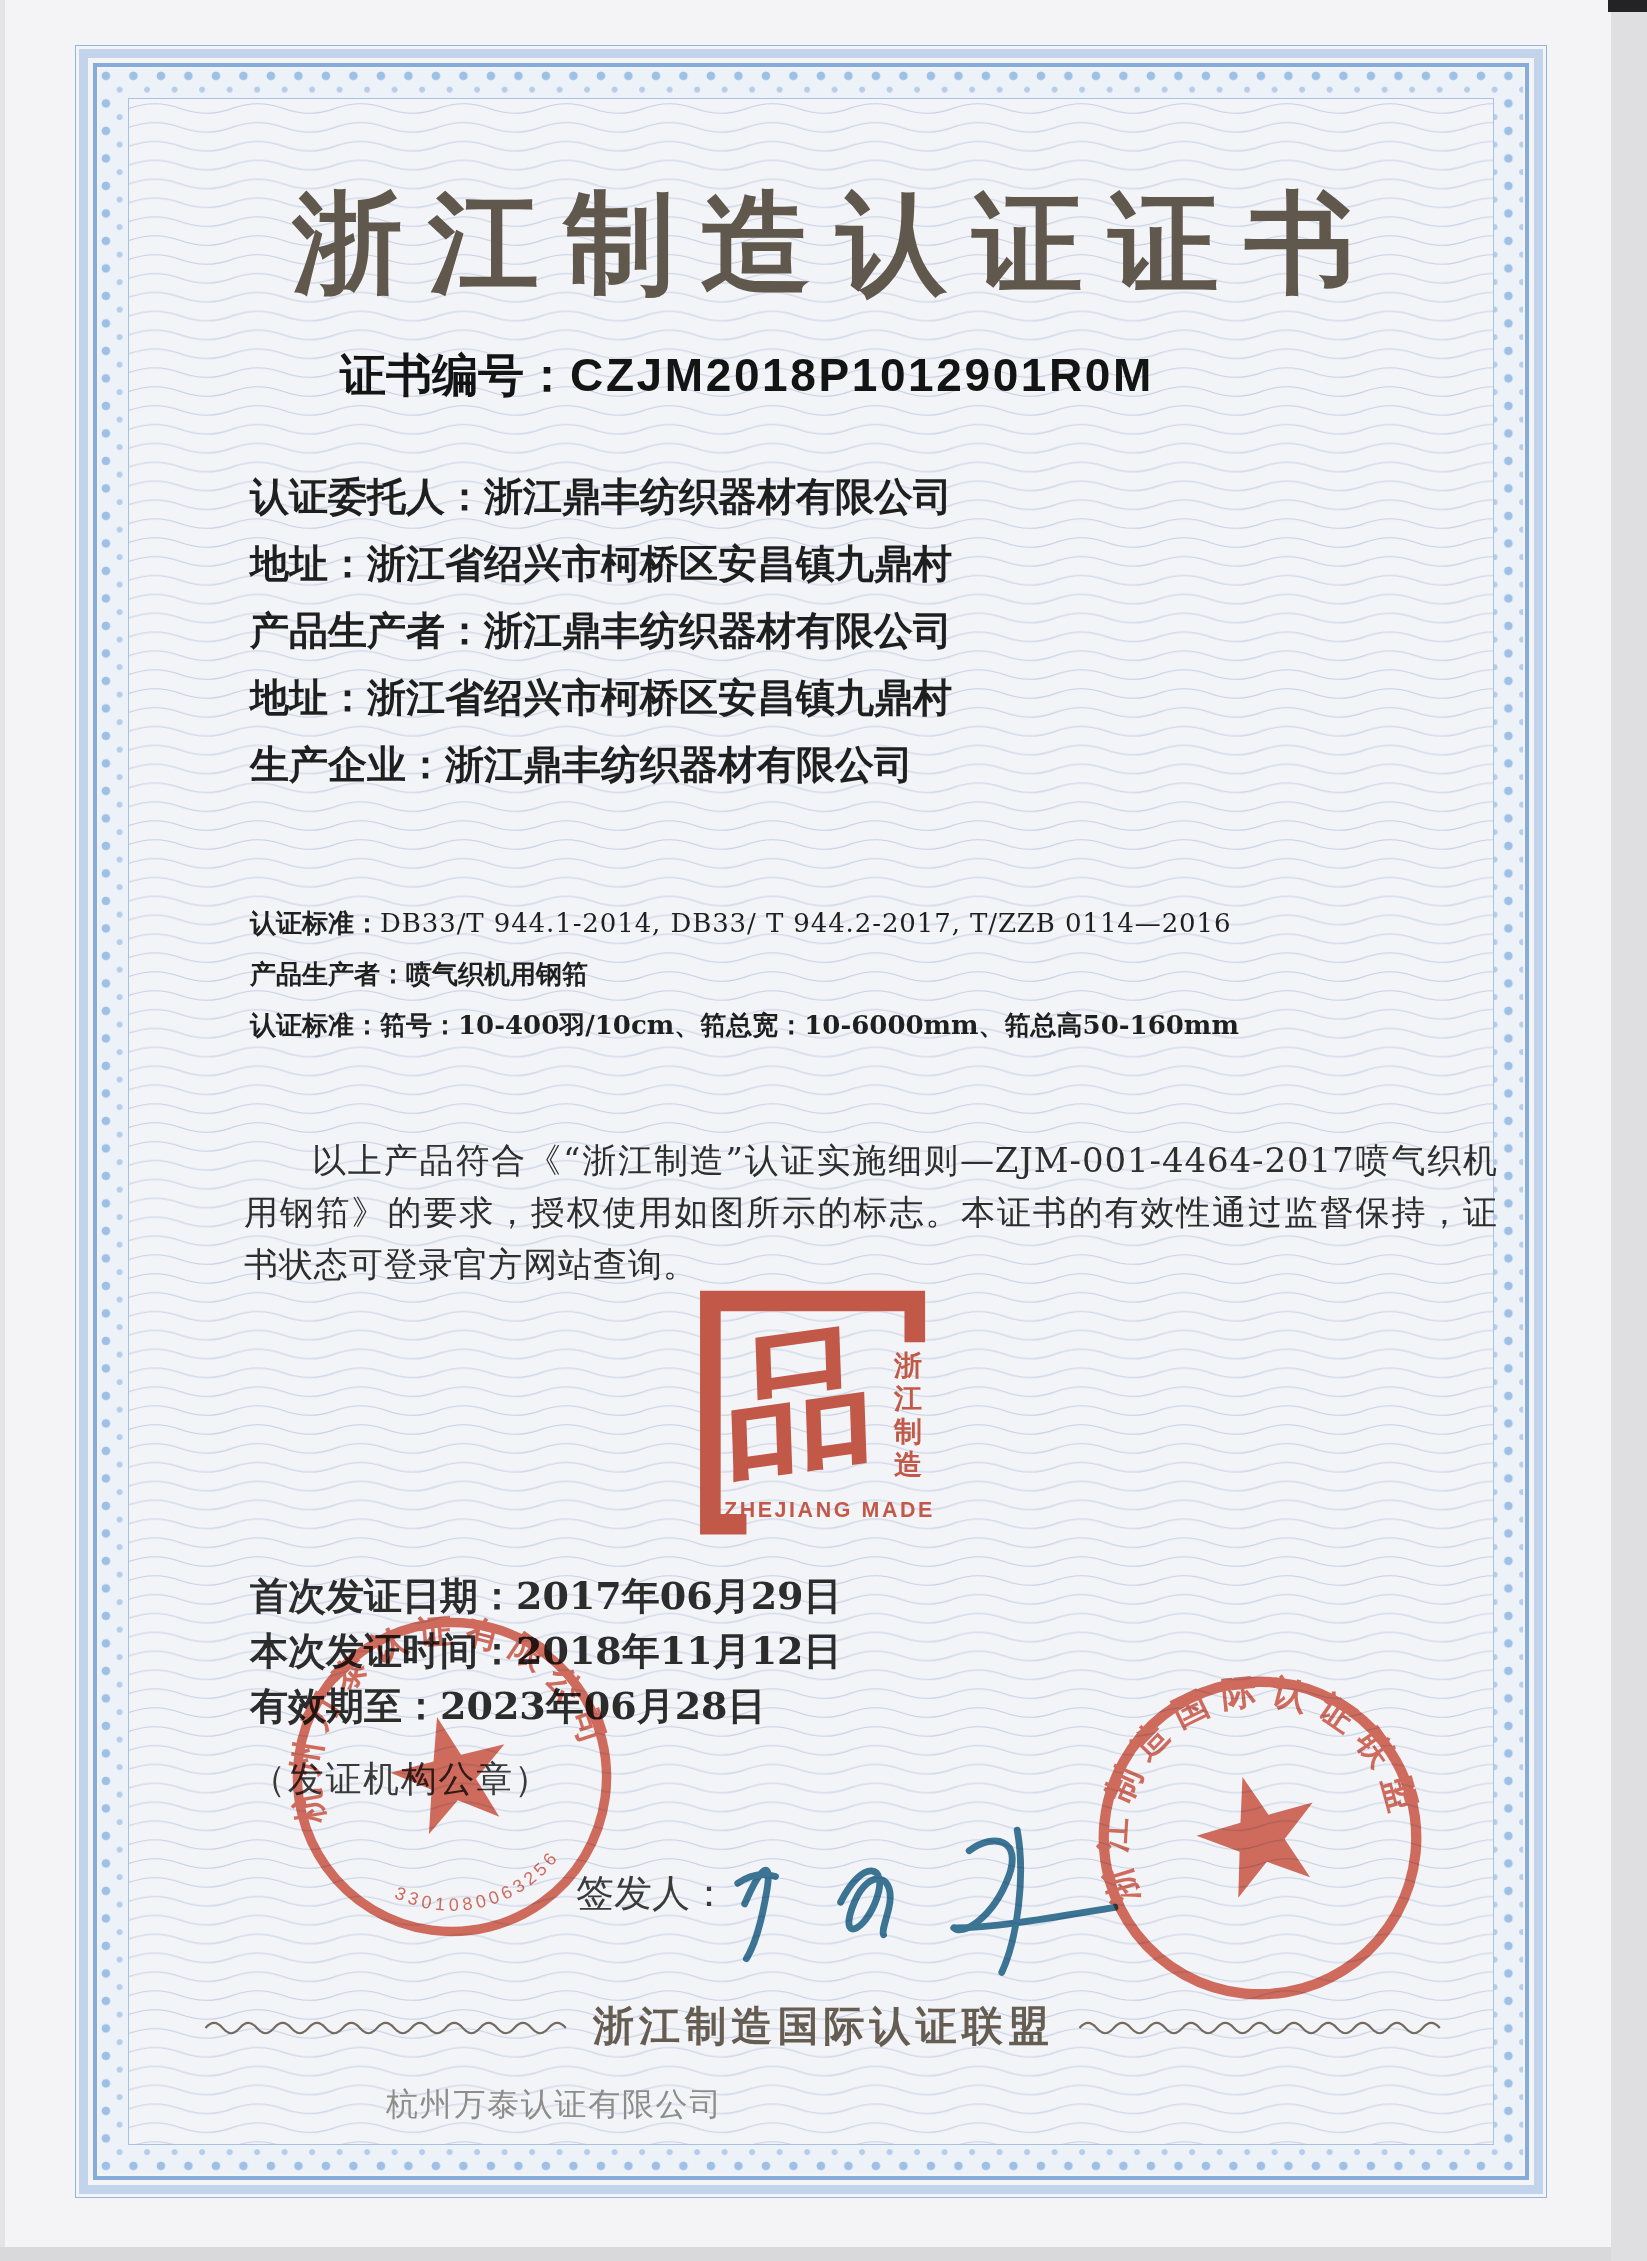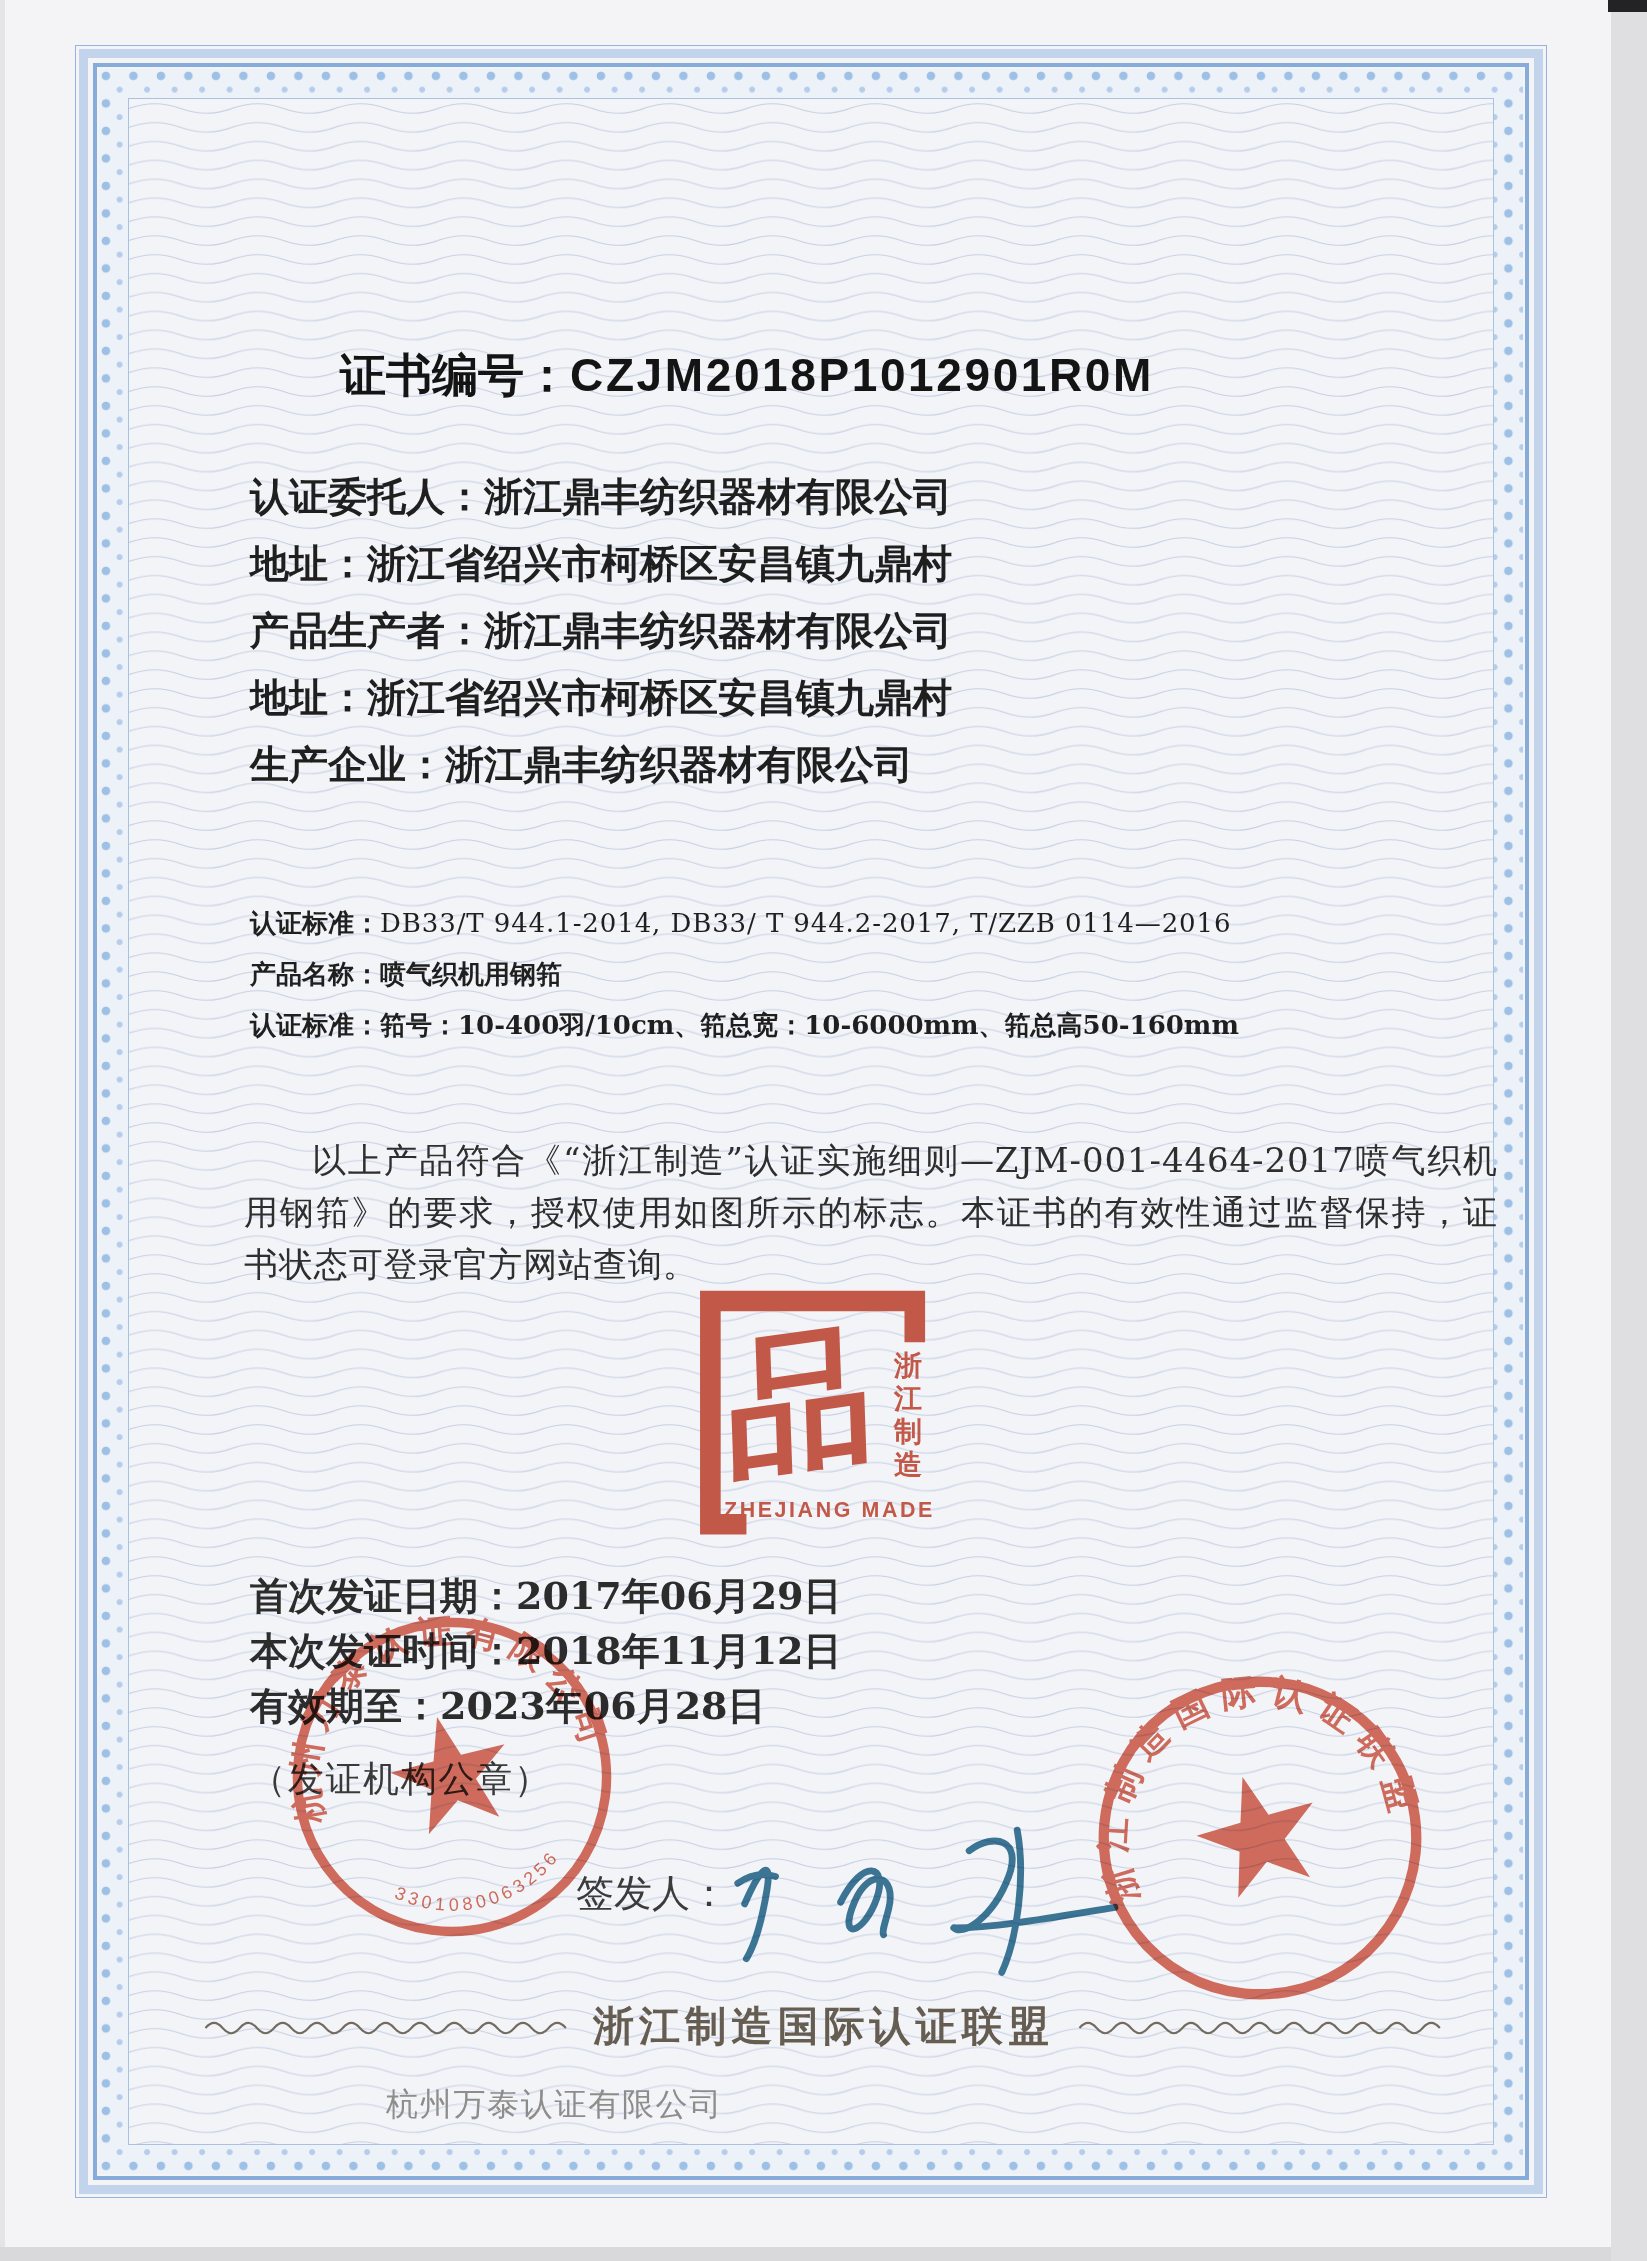--- a/index.html
+++ b/index.html
@@ -80,39 +80,40 @@
     <svg class="waves" width="1364" height="2045" viewBox="0 0 1590 2384">
       <defs>
         <pattern id="wv" width="120" height="22" patternUnits="userSpaceOnUse">
           <path d="M0 11 Q30 0 60 11 T120 11" fill="none" stroke="#b7c3de" stroke-width="1.4"></path>
         </pattern>
       </defs>
       <rect width="100%" height="100%" fill="url(#wv)" opacity="0.75"></rect>
     </svg>
   </div>
 
+  <div class="abs title">浙江制造认证证书</div>
 
   <div class="abs certno">
     <span class="lab">证书编号：</span><span class="val">CZJM2018P1012901R0M</span>
   </div>
 
   <div class="abs parties">
     <div class="row">认证委托人：浙江鼎丰纺织器材有限公司</div>
     <div class="row">地址：浙江省绍兴市柯桥区安昌镇九鼎村</div>
     <div class="row">产品生产者：浙江鼎丰纺织器材有限公司</div>
     <div class="row">地址：浙江省绍兴市柯桥区安昌镇九鼎村</div>
     <div class="row">生产企业：浙江鼎丰纺织器材有限公司</div>
   </div>
 
   <div class="abs details">
     <div class="row first">
       <span class="lab">认证标准：</span><span class="val">DB33/T 944.1-2014, DB33/ T 944.2-2017, T/ZZB 0114—2016</span>
     </div>
     <div class="row">
-      <span class="lab">产品名称：</span><span class="val">喷气织机用钢筘</span>
+      <span class="lab">产品生产者：</span><span class="val">喷气织机用钢筘</span>
     </div>
     <div class="row">
       <span class="lab">认证标准：</span><span class="val">筘号：10-400羽/10cm、筘总宽：10-6000mm、筘总高50-160mm</span>
     </div>
   </div>
 
   <div class="abs statement">以上产品符合《“浙江制造”认证实施细则—ZJM-001-4464-2017喷气织机用钢筘》的要求，授权使用如图所示的标志。本证书的有效性通过监督保持，证书状态可登录官方网站查询。</div>
 
   <div class="abs logo">
     <svg width="268" height="275" viewBox="0 0 312 320">

